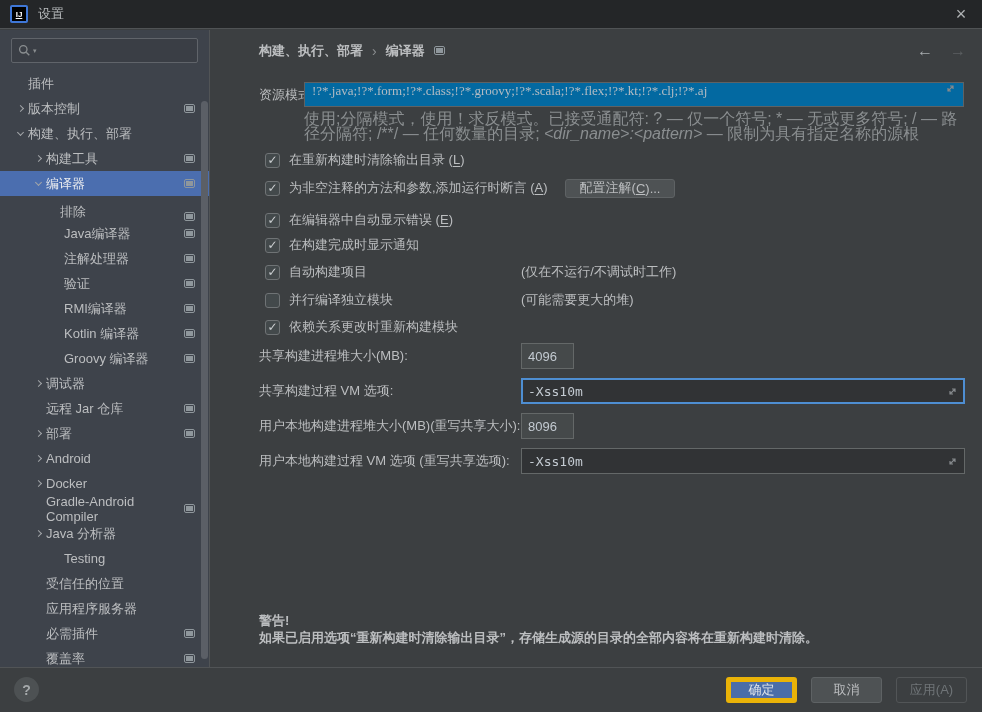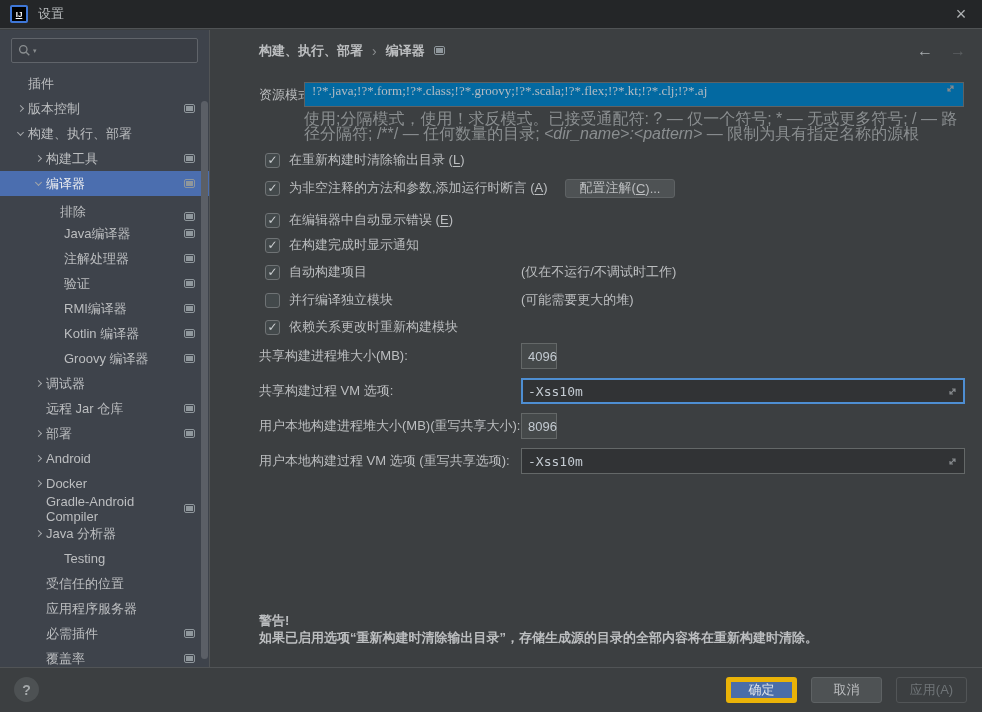--- a/index.html
+++ b/index.html
@@ -58,21 +58,21 @@
               line-height:1; flex:none; margin-right:9px; }
   .cb-label u { text-underline-offset:2px; }
   .cfg-btn { margin-left:17px; height:19px; padding:0 14px; background:#4e5254; border:1px solid #5e6264;
              border-radius:3px; display:inline-flex; align-items:center; color:#bcbec0; }
   .cb-comment { position:absolute; left:256px; }
   .field-row { position:absolute; left:12px; right:0; height:26px; display:flex; align-items:center; }
   .field-row:nth-child(1){top:313px} .field-row:nth-child(2){top:348px}
   .field-row:nth-child(3){top:383px} .field-row:nth-child(4){top:418px}
   .field-input { position:absolute; left:262px; height:26px; background:#45494a; border:1px solid #646868;
                  display:flex; align-items:center; padding:0 6px; color:#c3cad1; }
-  .field-input.small { width:36px; }
+  .field-input.small { width:53px; }
   .field-input.wide  { width:444px; background:#313335;
                        font-family:"DejaVu Sans Mono","Liberation Mono",monospace; }
   .field-input.focused { border:2px solid #4e8ed2; padding:0 5px; }
   .warning { position:absolute; left:12px; top:582px; font-weight:bold; line-height:17px; color:#bcbec0; }
   
   .footer { position:absolute; left:0; right:0; bottom:0; height:45px; background:#3c3f41; border-top:1px solid #515456; }
   .help-circle { position:absolute; left:14px; top:9px; width:25px; height:25px; border-radius:50%;
                  background:#4d5153; color:#a5a9ab; display:flex; align-items:center; justify-content:center;
                  font-size:14px; font-weight:bold; }
   .btns { position:absolute; right:15px; top:9px; display:flex; gap:14px; }

